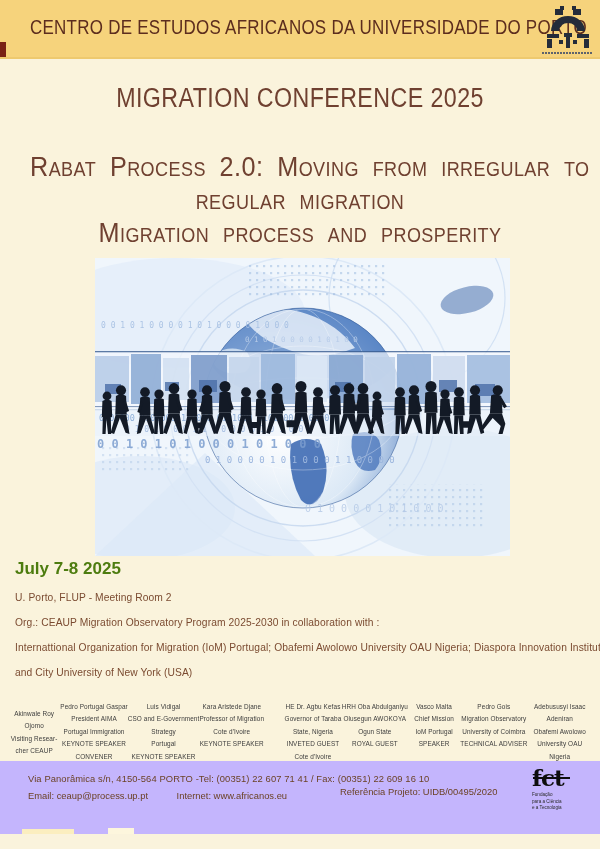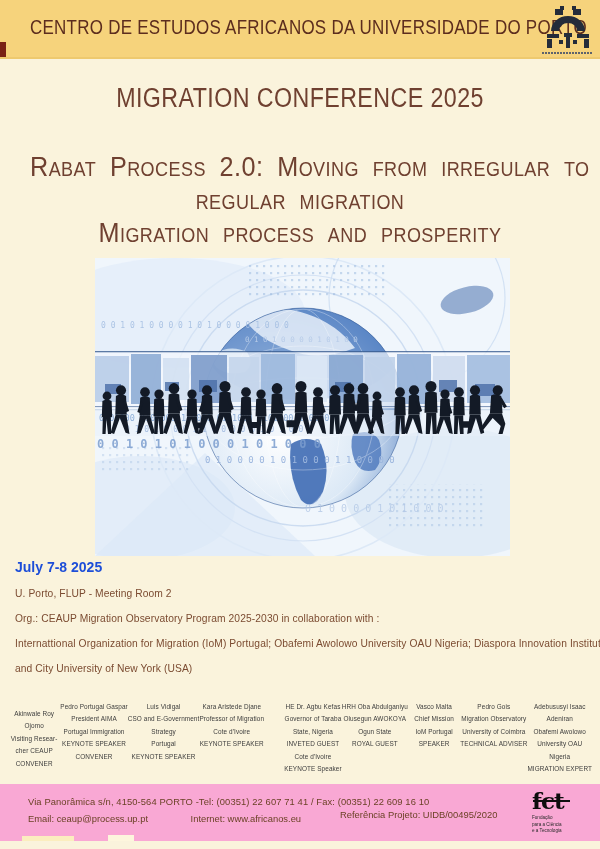--- a/index.html
+++ b/index.html
@@ -27,45 +27,45 @@
   .subtitle{
     position:absolute;top:150px;left:0;width:600px;text-align:center;
     font-size:28px;line-height:33px;color:#6f4030;font-variant:small-caps;
     transform:scaleX(.9);transform-origin:center;word-spacing:7px;letter-spacing:.5px;
   }
   .subtitle div{white-space:nowrap;}
   
   .poster-image{position:absolute;top:258px;left:95px;width:415px;height:298px;}
   
   .details{position:absolute;left:15px;top:559px;width:580px;color:#7b4b31;}
-  .details .date{font-size:14px;font-weight:bold;margin:0 0 12px 0;color:#1d4ed8;}
+  .details .date{font-size:17px;font-weight:bold;margin:0 0 12px 0;color:#4d7c0f;}
   .details .dline{
     font-size:10.8px;margin:0 0 13px 0;white-space:nowrap;
     transform:scaleX(.95);transform-origin:left center;letter-spacing:.1px;
   }
   
   .speakers{
     position:absolute;top:701px;left:8px;right:8px;
     display:flex;justify-content:space-between;
   }
   .speaker-col{
     flex:1;text-align:center;font-size:6.4px;line-height:1.95;
     color:#3c3c3c;letter-spacing:.1px;
   }
   .speaker-col div{white-space:nowrap;}
   .speaker-col:nth-child(1){margin-top:7px;}
   .speaker-col:nth-child(4){margin-right:20px;}
   
   .footer{
-    position:absolute;bottom:8px;left:0;width:600px;height:57px;
-    background:#f9a8d4;color:#6b4226;font-size:9.4px;
+    position:absolute;bottom:15px;left:0;width:600px;height:73px;
+    background:#c4b5fd;color:#6b4226;font-size:9.4px;
   }
   .footer-line1{position:absolute;left:28px;top:12px;white-space:nowrap;letter-spacing:.1px;}
   .footer-line2{position:absolute;left:28px;top:29px;white-space:nowrap;}
-  .footer-line2 .net{margin-left:40px;}
+  .footer-line2 .net{margin-left:26px;}
   .footer-refs{position:absolute;left:340px;top:23px;line-height:16px;text-align:right;}
   .footer-refs div{white-space:nowrap;}
   .fct{position:absolute;right:10px;top:5px;width:58px;}
   .fct-text{
     position:relative;font-family:"DejaVu Serif",serif;font-weight:bold;
     font-size:23px;line-height:24px;color:#0d0d0d;letter-spacing:-1px;
   }
   .fct-stroke{position:absolute;left:1px;top:11px;width:37px;height:2px;background:#0d0d0d;}
   .fct-sub{font-size:4.6px;line-height:1.45;color:#2a2a2a;margin-top:2px;}
   .ba1{position:absolute;left:22px;bottom:0;width:52px;height:5px;background:#fbeebf;}

